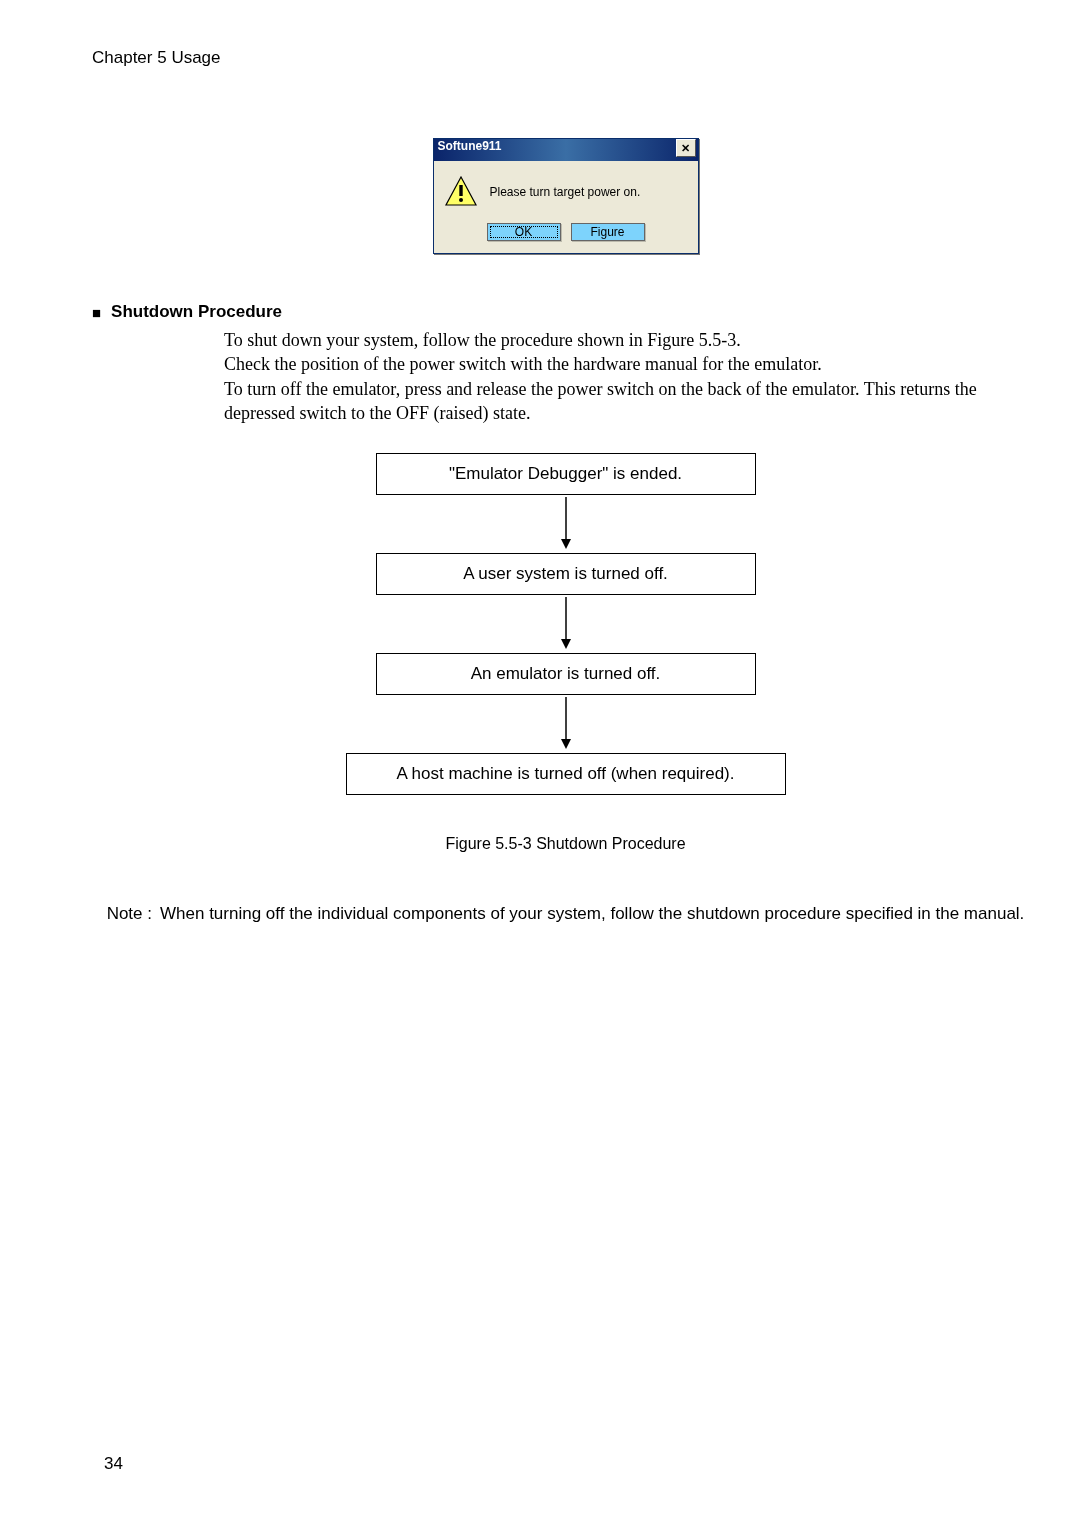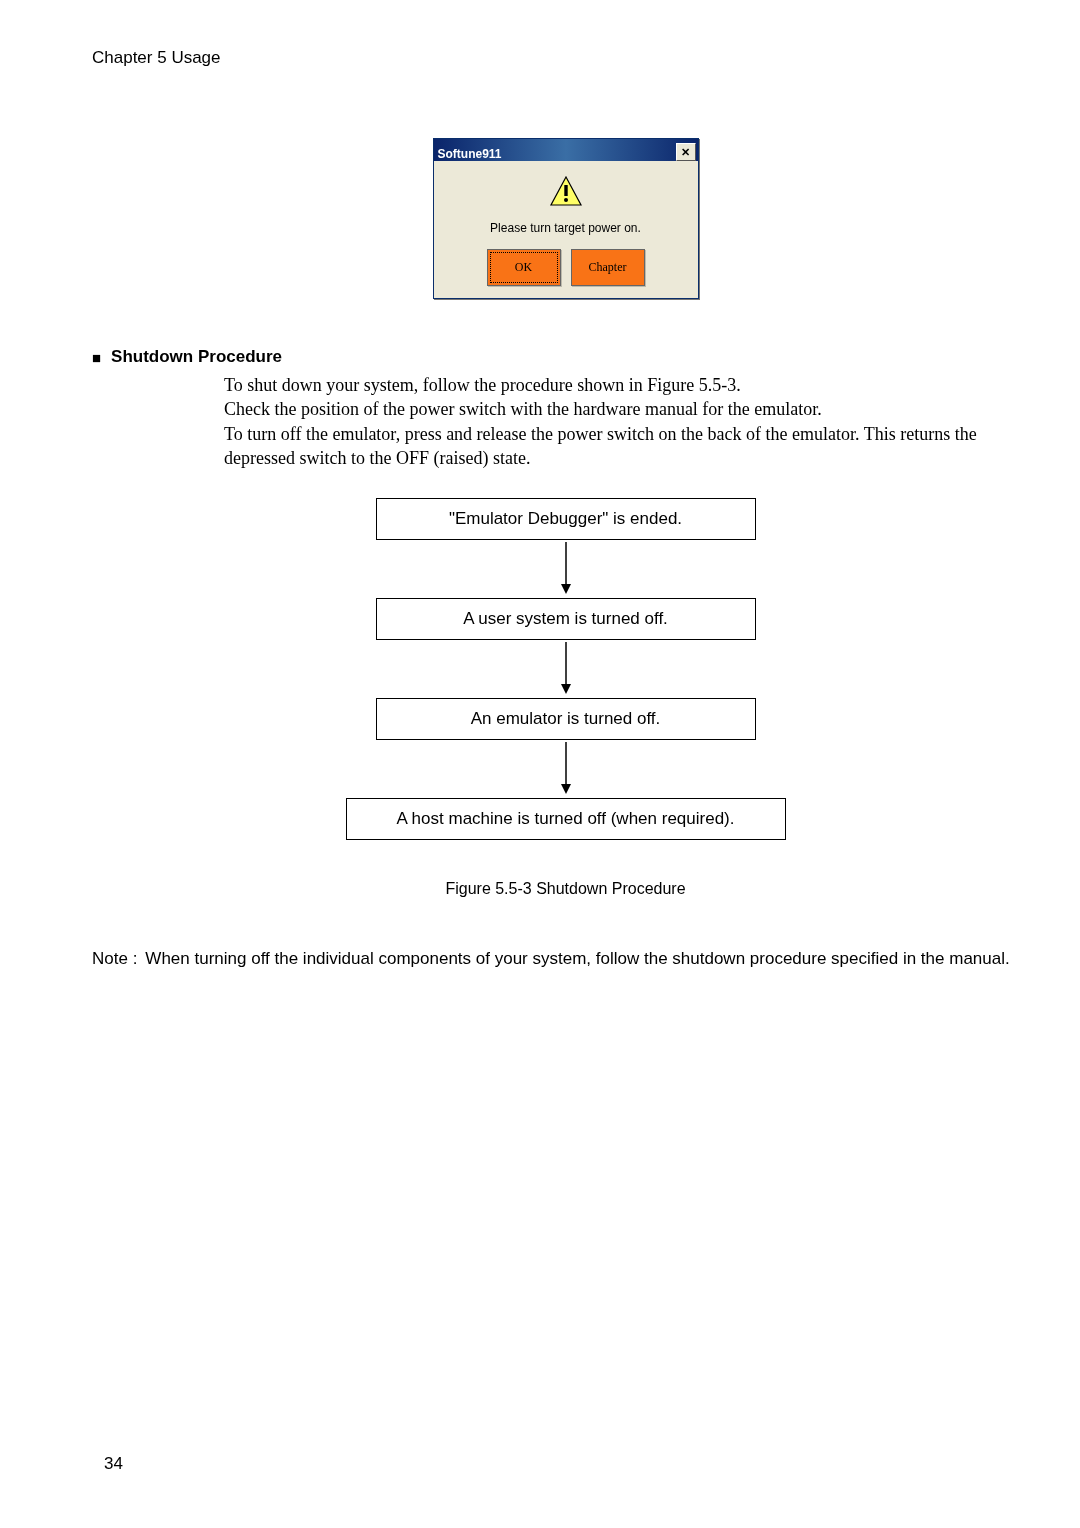--- a/index.html
+++ b/index.html
@@ -35,21 +35,21 @@
     border: 1px solid #0a2e6b;
     background: #ece9d8;
     box-shadow: 1px 1px 0 #777;
     font-family: Tahoma, Arial, sans-serif;
     font-size: 12px;
   }
   .win-titlebar {
     height: 22px;
     background: linear-gradient(to right, #0a246a, #3a6ea5, #0a246a);
     display: flex;
-    align-items: flex-end;
+    align-items: flex-start;
     justify-content: space-between;
     padding: 0 2px 0 4px;
   }
   .win-title {
     color: #fff;
     font-weight: bold;
     font-size: 12px;
   }
   .win-close {
     width: 18px;
@@ -65,44 +65,43 @@
     font-weight: bold;
     font-size: 11px;
     line-height: 1;
     cursor: pointer;
   }
   .win-body {
     padding: 14px 10px 6px 10px;
     display: flex;
     align-items: center;
     gap: 12px;
-    flex-direction: column;
   }
   .win-icon {
     width: 34px;
     height: 34px;
     flex: 0 0 34px;
   }
   .win-msg {
     font-size: 12px;
     color: #000;
   }
   .win-buttons {
     display: flex;
     justify-content: center;
     gap: 10px;
     padding: 8px 0 12px 0;
   }
   .win-btn {
     min-width: 74px;
-    height: 37px;
+    height: 18px;
     border: 1px solid #666;
-    background: #f97316;
-    font-size: 12px;
-    font-family: Liberation Serif, serif;
+    background: #7dd3fc;
+    font-size: 12px;
+    font-family: Liberation Sans, sans-serif;
     cursor: pointer;
     box-shadow: 1px 1px 0 rgba(0,0,0,0.2);
   }
   .win-btn.default {
     outline: 1px dotted #000;
     outline-offset: -4px;
   }
   .fig-caption {
     text-align: center;
     font-size: 16px;
@@ -157,20 +156,21 @@
   }
   .flow-arrow svg {
     display: block;
   }
   .note {
     font-size: 17px;
     line-height: 1.5;
     display: flex;
     gap: 8px;
     margin-top: 44px;
+    justify-content: center;
   }
   .note-label {
     white-space: nowrap;
   }
   .page-num {
     position: absolute;
     bottom: 54px;
     left: 104px;
     font-size: 17px;
   }
@@ -195,21 +195,21 @@
           <svg viewBox="0 0 34 34" width="34" height="34">
             <polygon points="17,2 32,30 2,30" fill="#ffff66" stroke="#000" stroke-width="1.2"></polygon>
             <rect x="15.3" y="10" width="3.4" height="11" fill="#000"></rect>
             <circle cx="17" cy="25" r="2" fill="#000"></circle>
           </svg>
         </div>
         <div class="win-msg">Please turn target power on.</div>
       </div>
       <div class="win-buttons">
         <button class="win-btn default">OK</button>
-        <button class="win-btn">Chapter</button>
+        <button class="win-btn">Figure</button>
       </div>
     </div>
   </div>
 
 
   <div class="section-head">
     <span class="sq">■</span>
     <span>Shutdown Procedure</span>
   </div>
 

